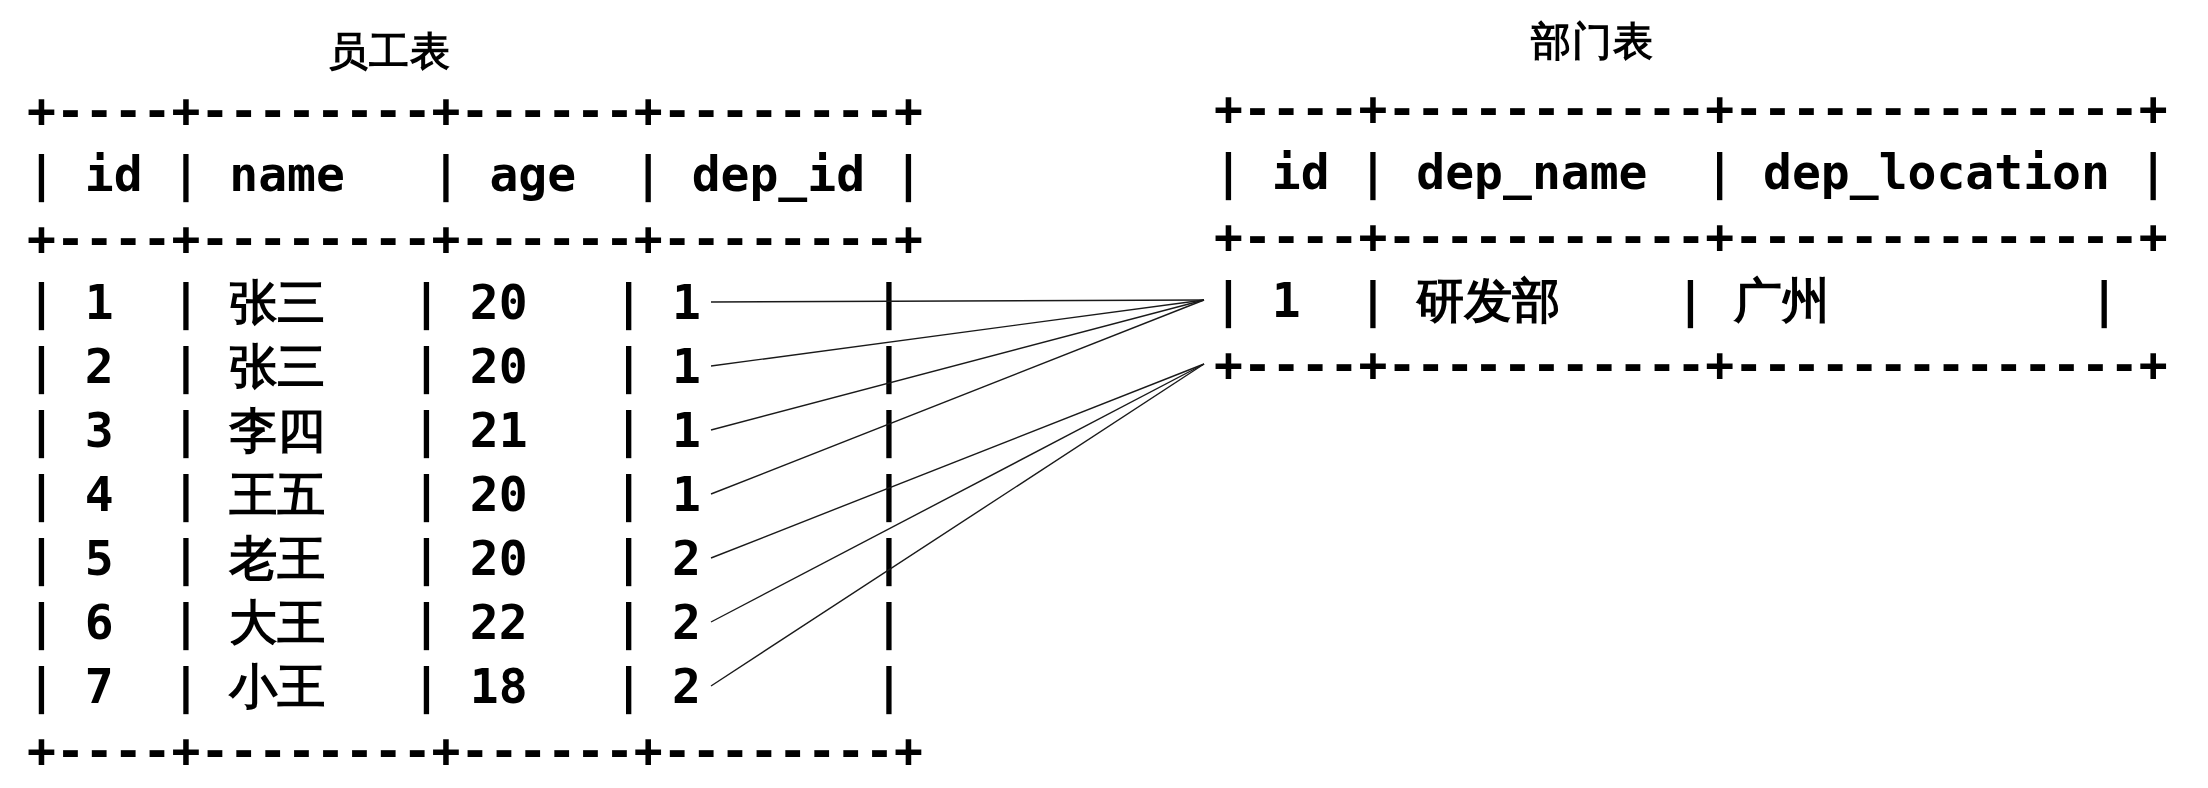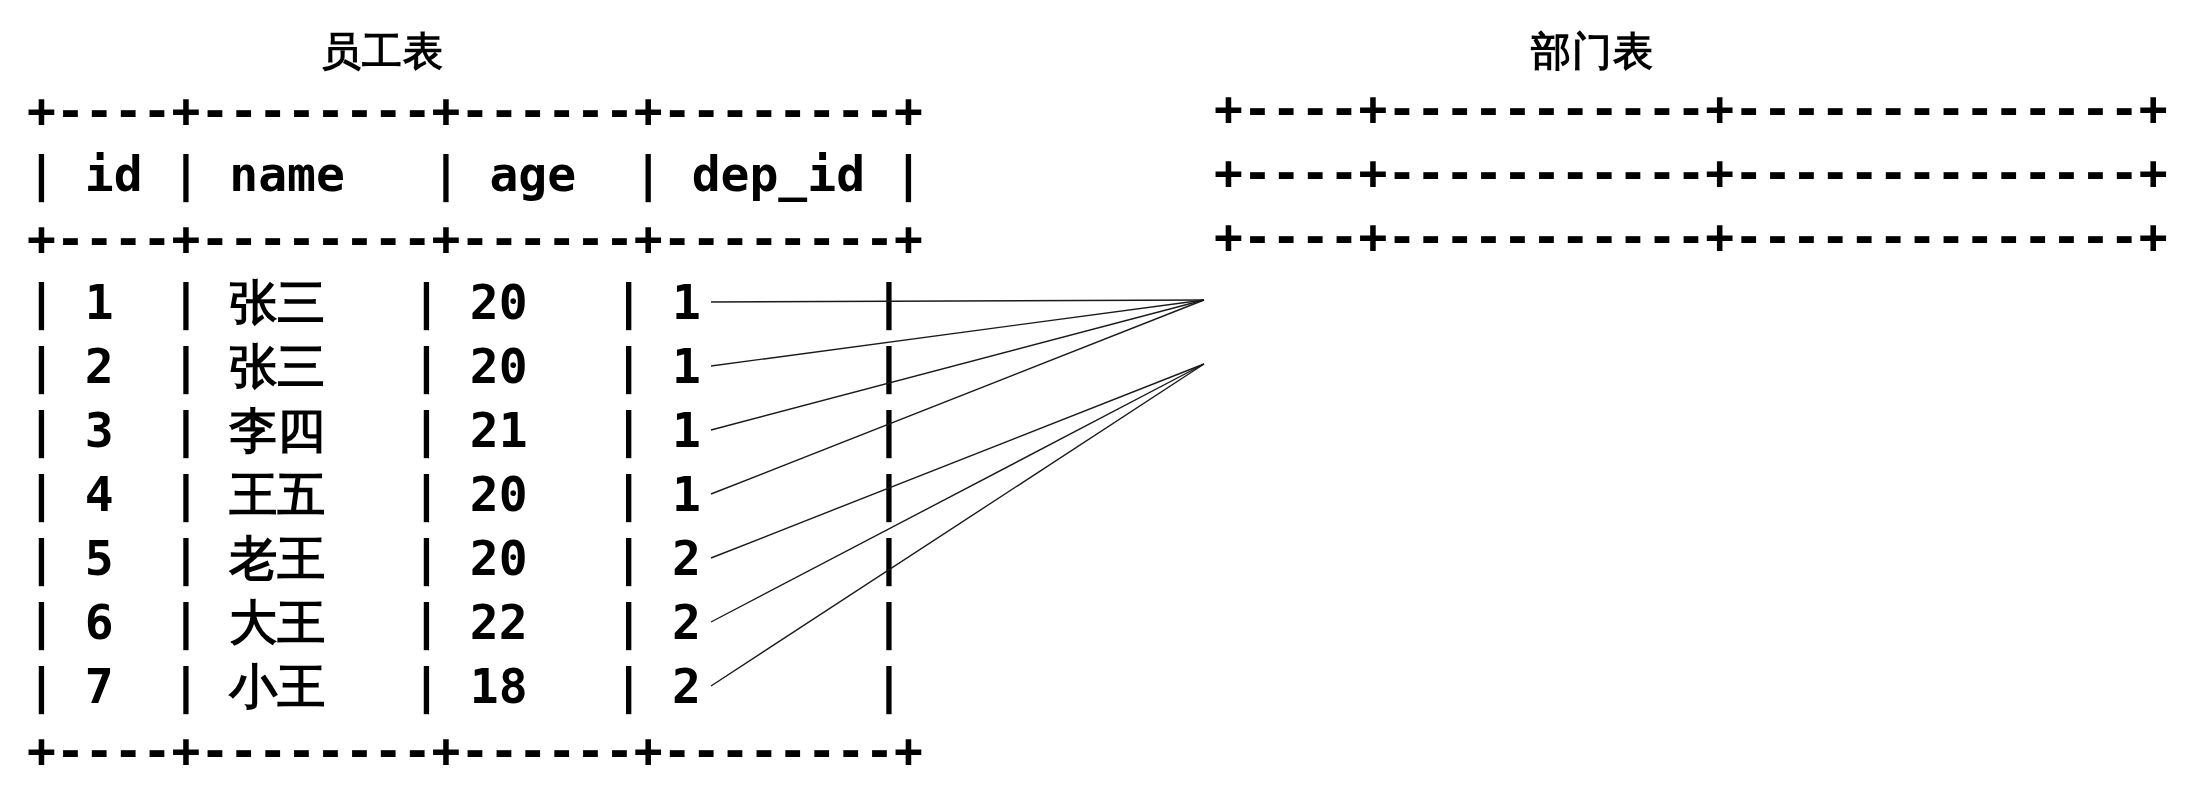--- a/index.html
+++ b/index.html
@@ -16,22 +16,22 @@
   }
   .tbl-title {
     position: absolute;
     font-family: "Liberation Sans", sans-serif;
     font-size: 40px;
     font-weight: 600;
     color: #000000;
     white-space: nowrap;
     letter-spacing: 1px;
   }
-  #emp-title  { left: 321px; top: 24px; }
-  #dept-title { left: 1531px; top: 24px; font-family: Liberation Serif, serif; }
+  #emp-title  { left: 328px; top: 24px; }
+  #dept-title { left: 1531px; top: 14px; font-family: Liberation Serif, serif; }
   pre.ascii {
     position: absolute;
     margin: 0;
     font-family: "DejaVu Sans Mono", monospace;
     font-size: 48px;
     font-weight: 700;
     line-height: 64px;
     color: #000000;
     white-space: pre;
   }
@@ -47,21 +47,21 @@
 </style>
 </head>
 <body>
 
 <div class="tbl-title" id="emp-title">员工表</div>
 
 <div class="tbl-title" id="dept-title">部门表</div>
 
 <pre class="ascii" id="emp-table"><div>+----+--------+------+--------+</div><div>| id | name   | age  | dep_id |</div><div>+----+--------+------+--------+</div><div>| 1  | 张三   | 20   | <span>1</span>      |</div><div>| 2  | 张三   | 20   | <span>1</span>      |</div><div>| 3  | 李四   | 21   | <span>1</span>      |</div><div>| 4  | 王五   | 20   | <span>1</span>      |</div><div>| 5  | 老王   | 20   | <span>2</span>      |</div><div>| 6  | 大王   | 22   | <span>2</span>      |</div><div>| 7  | 小王   | 18   | <span>2</span>      |</div><div>+----+--------+------+--------+</div></pre>
 
-<pre class="ascii" id="dept-table"><div>+----+-----------+--------------+</div><div>+----+-----------+--------------+</div><div>+----+-----------+--------------+</div></pre>
+<pre class="ascii" id="dept-table"><div>+----+-----------+--------------+</div><div>| id | dep_name  | dep_location |</div><div>+----+-----------+--------------+</div><div>| <span>1</span>  | 研发部    | 广州         |</div><div>+----+-----------+--------------+</div></pre>
 
 <svg id="links-svg" xmlns="http://www.w3.org/2000/svg">
     <line x1="711.0" y1="302.0" x2="1204.0" y2="300.0" stroke="#1a1a1a" stroke-width="1.4"></line>
     <line x1="711.0" y1="366.0" x2="1204.0" y2="300.0" stroke="#1a1a1a" stroke-width="1.4"></line>
     <line x1="711.0" y1="430.0" x2="1204.0" y2="300.0" stroke="#1a1a1a" stroke-width="1.4"></line>
     <line x1="711.0" y1="494.0" x2="1204.0" y2="300.0" stroke="#1a1a1a" stroke-width="1.4"></line>
     <line x1="711.0" y1="558.0" x2="1204.0" y2="364.0" stroke="#1a1a1a" stroke-width="1.4"></line>
     <line x1="711.0" y1="622.0" x2="1204.0" y2="364.0" stroke="#1a1a1a" stroke-width="1.4"></line>
     <line x1="711.0" y1="686.0" x2="1204.0" y2="364.0" stroke="#1a1a1a" stroke-width="1.4"></line>
   </svg>

